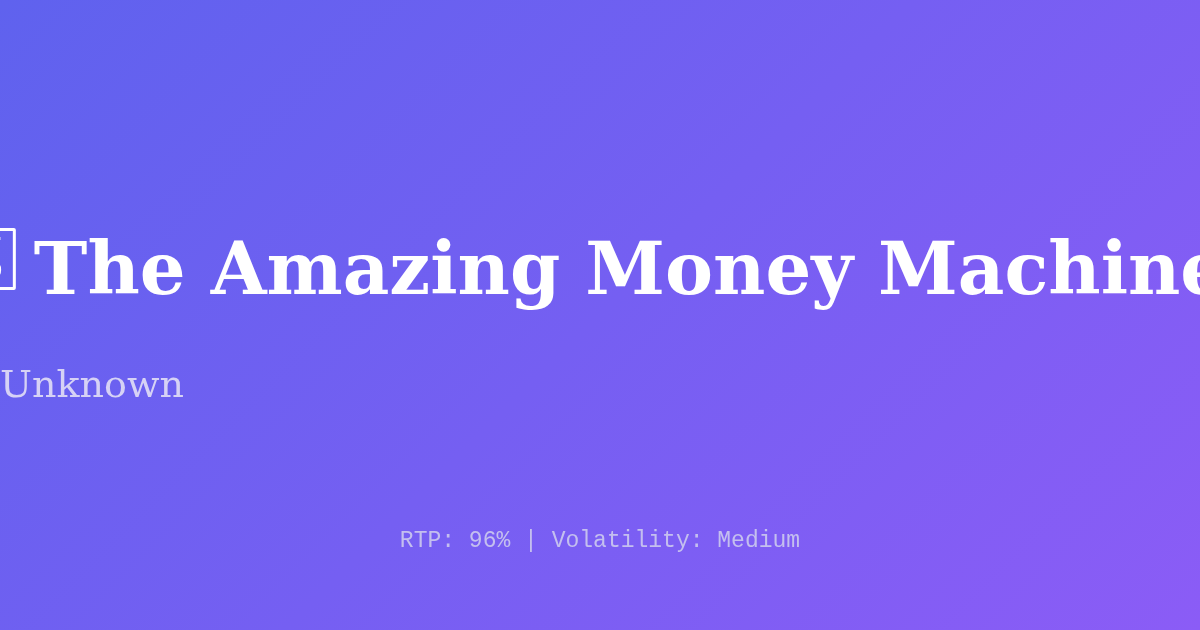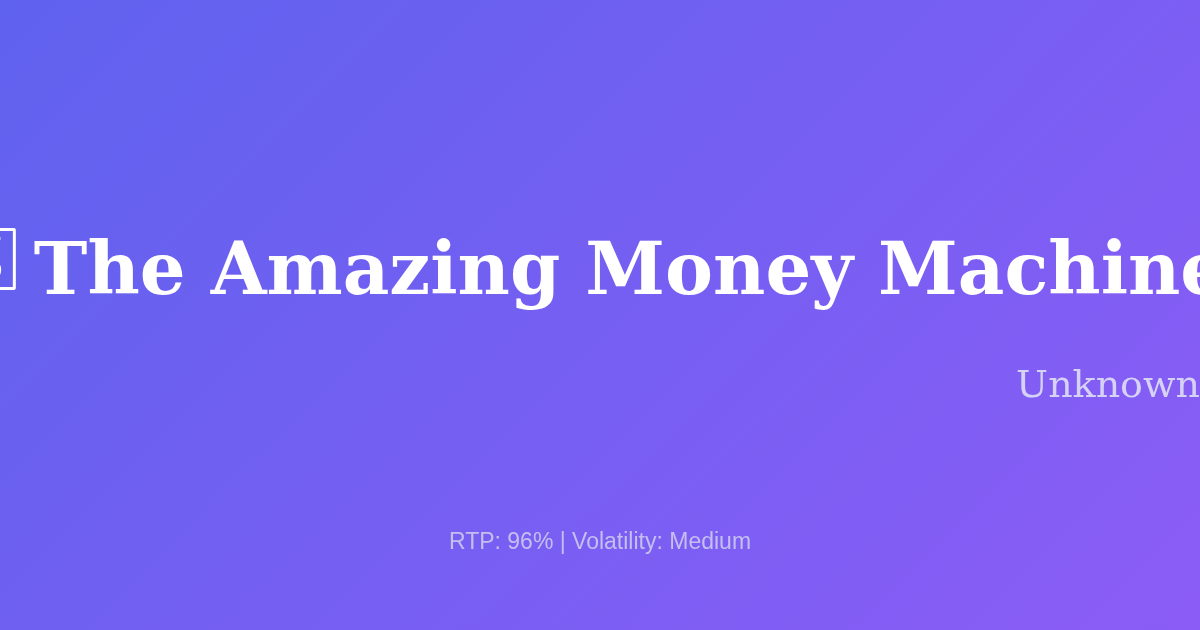--- a/index.html
+++ b/index.html
@@ -80,37 +80,37 @@
 
   .tofu .hex-top { top: 5px; }
   .tofu .hex-bottom { top: 30px; }
 
   
   .subtitle {
     position: absolute;
     top: 364px;
     left: 0;
     width: 100%;
-    text-align: right;
+    text-align: left;
     font-family: "DejaVu Serif", "Liberation Serif", serif;
     font-weight: normal;
     font-size: 38px;
     line-height: 1.1;
     color: #d6d2f5;
     white-space: nowrap;
   }
 
   
   .footer {
     position: absolute;
     top: 528px;
     left: 0;
     width: 100%;
     text-align: center;
-    font-family: Liberation Sans, sans-serif;
+    font-family: Liberation Mono, monospace;
     font-weight: normal;
     font-size: 23px;
     line-height: 1.2;
     color: #c4bfef;
     white-space: nowrap;
   }
 </style>
 </head>
 <body>
 

